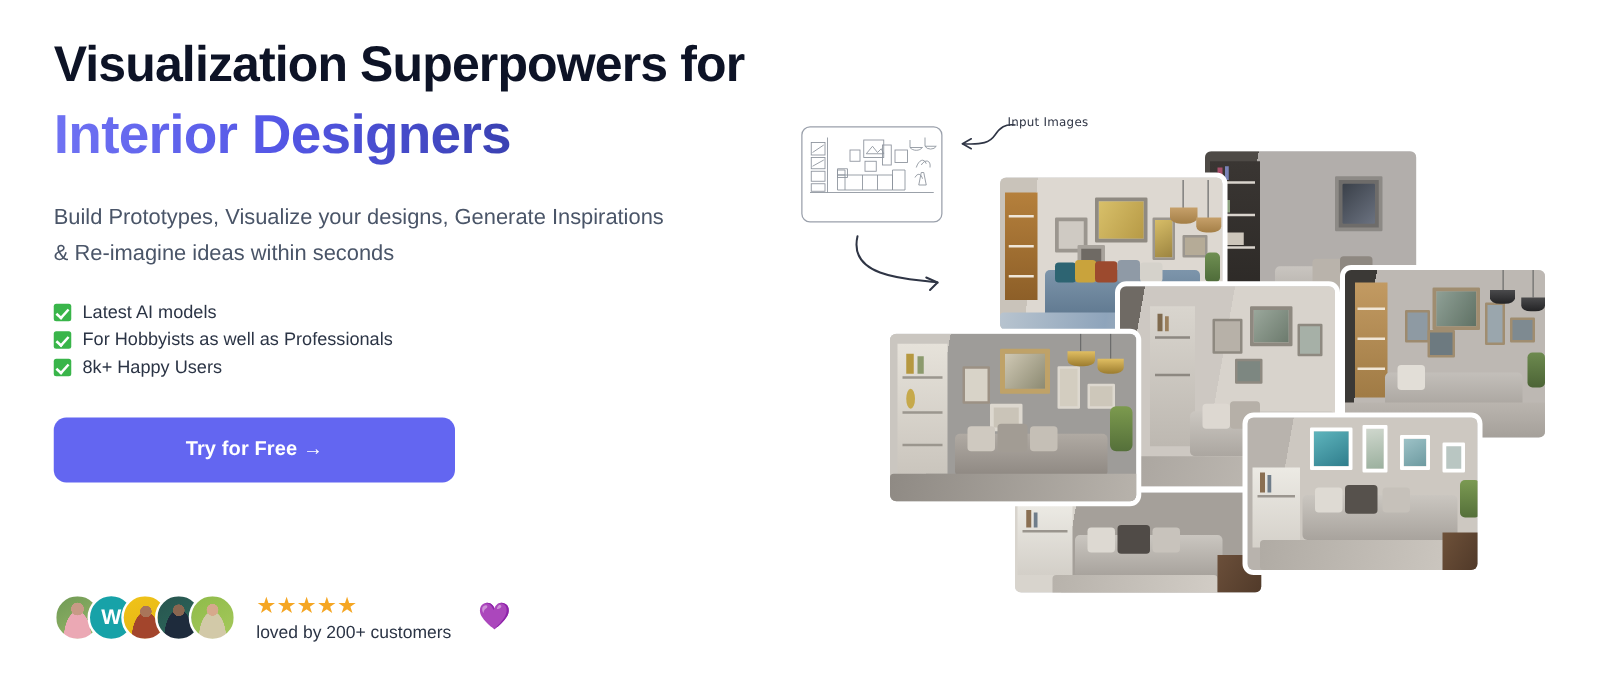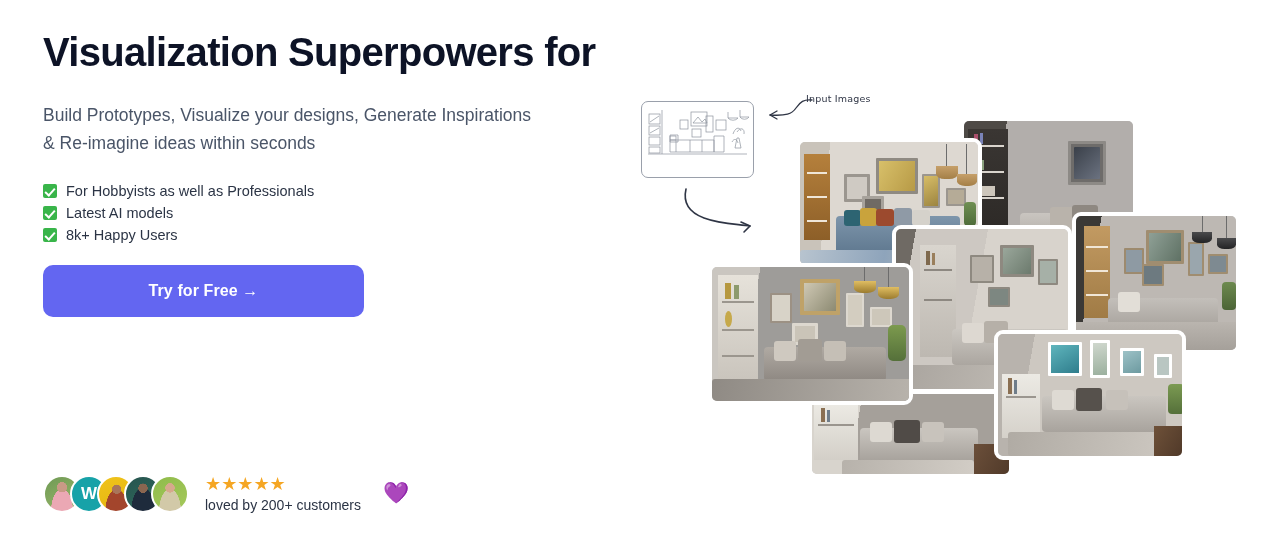--- a/index.html
+++ b/index.html
@@ -45,21 +45,21 @@
   }
   .check-box::after {
     content: ""; position: absolute;
     left: 3.5px; top: 1.5px; width: 4px; height: 8px;
     border: solid #ffffff; border-width: 0 2px 2px 0;
     transform: rotate(42deg);
   }
 
   .cta {
     display: flex; align-items: center; justify-content: center;
-    margin-top: 22px;
+    margin-top: 32px;
     width: 321px; height: 52px;
     background: #6366f1; border: none; border-radius: 10px;
     color: #ffffff; font-size: 16px; font-weight: 700;
     font-family: "Liberation Sans", sans-serif; cursor: pointer;
     letter-spacing: 0.1px;
   }
 
   .social { position: absolute; left: 43px; top: 475px; display: flex; align-items: center; }
   .avatars { display: flex; align-items: center; }
   .avatar {
@@ -136,31 +136,32 @@
   .plant { position: absolute; }
   .rug { position: absolute; border-radius: 3px; }
 </style>
 </head>
 <body>
 
 <div class="page">
 
   <div class="left">
     <h1 class="headline-1">Visualization Superpowers for</h1>
+    <h1 class="headline-2">Interior Designers</h1>
 
     <p class="subtext">Build Prototypes, Visualize your designs, Generate Inspirations &amp; Re-imagine ideas within seconds</p>
 
     <div class="features">
       <div class="feature-row">
         <span class="check-box"></span>
-        <span>For Hobbyists as well as Professionals</span>
+        <span>Latest AI models</span>
       </div>
       <div class="feature-row">
         <span class="check-box"></span>
-        <span>Latest AI models</span>
+        <span>For Hobbyists as well as Professionals</span>
       </div>
       <div class="feature-row">
         <span class="check-box"></span>
         <span>8k+ Happy Users</span>
       </div>
     </div>
 
     <button class="cta">Try for Free  →</button>
   </div>
 

